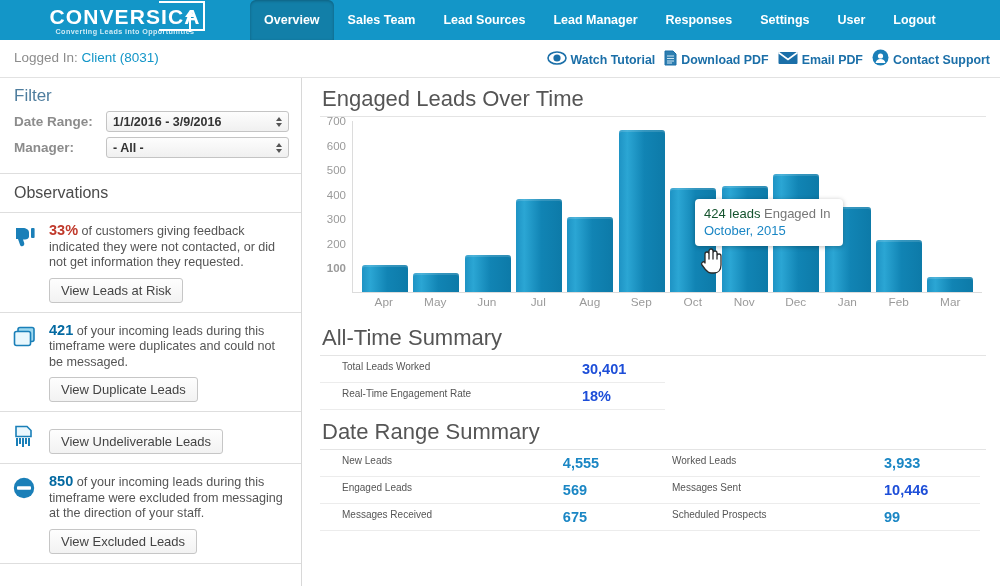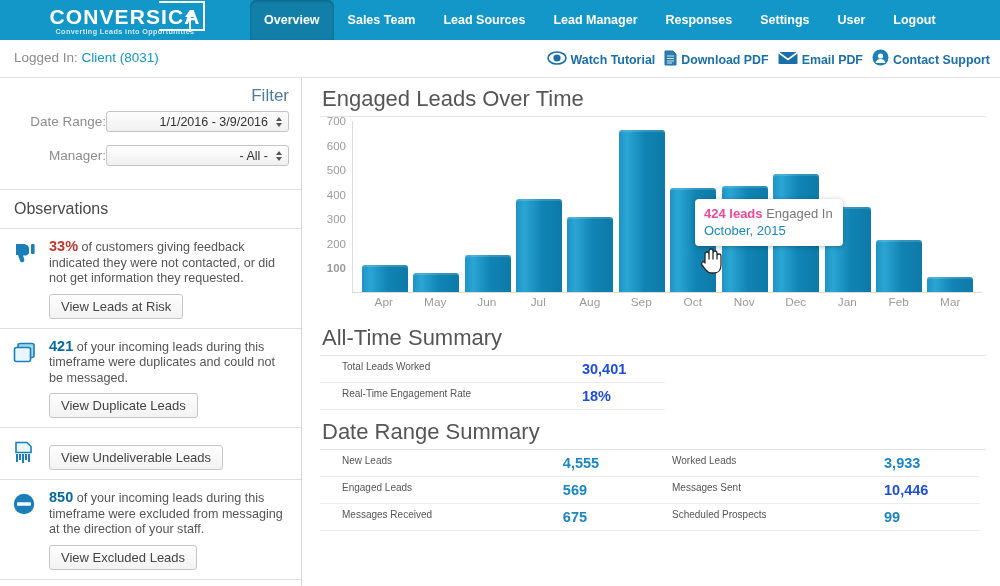--- a/index.html
+++ b/index.html
@@ -63,23 +63,23 @@
 
   
   .body-row { display: flex; height: 508px; }
   .sidebar {
     width: 302px; border-right: 1px solid #d8d8d8;
     background: #fff; overflow: hidden;
   }
   .content { flex: 1; padding: 6px 14px 0 18px; overflow: hidden; }
 
   
-  .filter-box { padding: 8px 12px 10px 14px; border-bottom: 1px solid #dedede; text-align: right; }
+  .filter-box { padding: 8px 12px 10px 14px; border-bottom: 1px solid #dedede; }
   .filter-title { font-size: 17px; color: #4e7d9e; margin-bottom: 5px; }
-  .filter-row { display: flex; align-items: center; margin-bottom: 13px; }
+  .filter-row { display: flex; align-items: center; margin-bottom: 5px; font-weight: bold; }
   .filter-label { width: 92px; font-size: 13.5px; color: #8c8c8c; }
   .select {
     position: relative; flex: 1; height: 21px;
     border: 1px solid #c4c4c4; border-radius: 3px;
     background: linear-gradient(#fdfdfd,#f0f0f0);
     font-size: 12.5px; color: #333; padding: 2px 20px 0 6px;
     line-height: 17px; cursor: pointer;
   }
   .spin {
     position: absolute; right: 3px; top: 2px;
@@ -132,21 +132,21 @@
   }
   .xlabels { position: absolute; left: 32px; right: 4px; top: 174px;
              display: flex; justify-content: space-around; padding: 0 6px; }
   .xlab { flex: 1; text-align: center; font-size: 11.8px; color: #9a9a9a; }
   .tooltip {
     position: absolute; left: 375px; top: 78px; z-index: 5;
     background: #fff; border-radius: 4px; padding: 6px 10px 7px 9px;
     box-shadow: 0 1px 5px rgba(0,0,0,.28);
     font-size: 13px; line-height: 17px; width: 148px;
   }
-  .tt-num { color: #ec4899; font-weight: bold; }
+  .tt-num { color: #14532d; font-weight: normal; }
   .tt-mid { color: #777; }
   .tt-date { color: #1a86c4; }
   .cursor { position: absolute; left: 380px; top: 126px; z-index: 6; }
 
   
   .sum-block { margin-top: 7px; }
   .sum-table { width: 100%; border-collapse: collapse; }
   .sum-table td { padding: 5px 4px 5px 22px; border-bottom: 1px solid #ececec;
                   font-size: 10px; color: #555; vertical-align: top; }
   .sum-table td.val { padding-left: 4px; font-weight: bold; font-size: 14.5px; }

